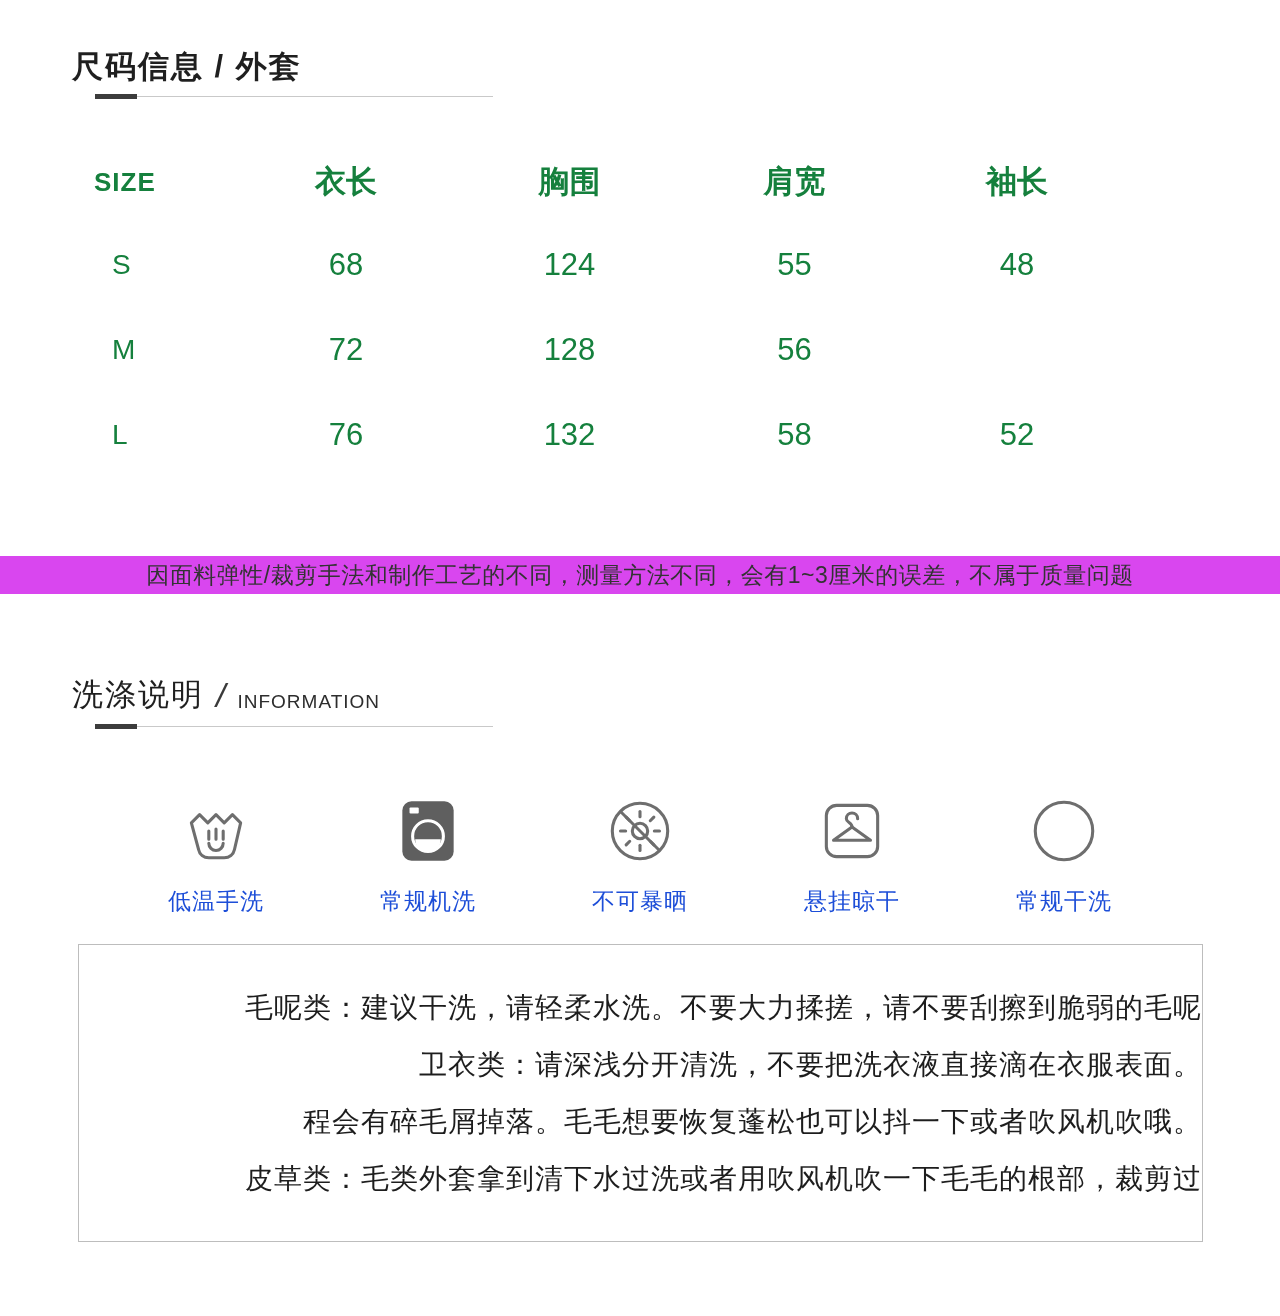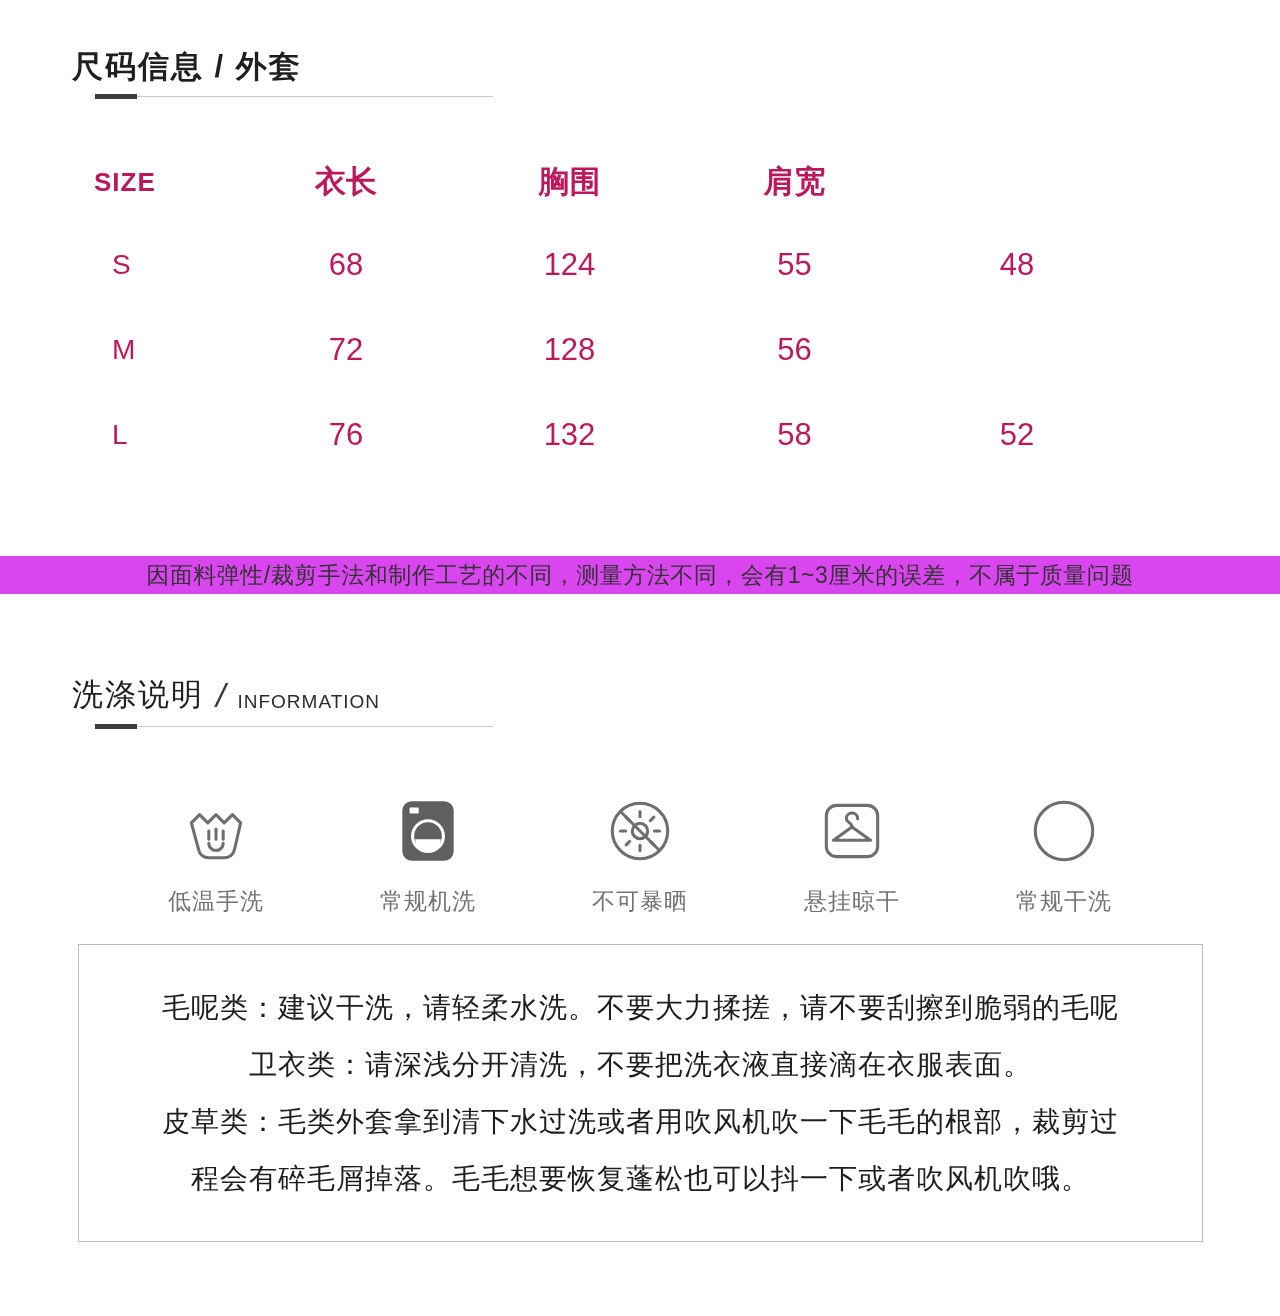--- a/index.html
+++ b/index.html
@@ -18,55 +18,56 @@
   .title-underline { position:absolute; left:95px; width:398px; height:1px; background:#c9c9c9; }
   .underline-1 { top:96px; }
   .underline-2 { top:726px; }
   .title-underline::before { content:""; position:absolute; left:0; top:-2px; width:42px; height:5px; background:#3c3c3c; }
 
   
   .size-table { position:absolute; top:142px; left:90px; width:1037px; }
   .trow { display:grid; grid-template-columns:145px 222px 225px 225px 220px; align-items:center; }
   .trow.head { height:80px; }
   .trow.data { height:85px; }
-  .cell { text-align:center; font-size:31px; color:#be185d; }
+  .cell { text-align:center; font-size:31px; color:#15803d; }
   .head .cell { font-weight:bold; }
   .cell.col-size { text-align:left; padding-left:22px; font-size:28px; }
   .head .cell.col-size { padding-left:4px; font-size:26px; letter-spacing:1px; }
 
   
   .note-strip { position:absolute; top:556px; left:0; width:1280px; height:38px; background:#d946ef;
                 display:flex; align-items:center; justify-content:center; }
   .note-strip span { font-size:23px; color:#333; letter-spacing:0.5px; }
 
   
   .icons-row { position:absolute; top:792px; left:0; width:1280px; display:flex; justify-content:center; gap:62px; }
   .icon-item { width:150px; display:flex; flex-direction:column; align-items:center; }
   .icon-item svg { width:78px; height:78px; }
-  .icon-label { margin-top:12px; font-size:23px; color:#737373; letter-spacing:1px; }
+  .icon-label { margin-top:12px; font-size:23px; color:#1d4ed8; letter-spacing:1px; }
 
   
   .care-box { position:absolute; top:944px; left:78px; width:1125px; height:298px; border:1px solid #bdbdbd;
-              display:flex; flex-direction:column; justify-content:center; }
+              display:flex; flex-direction:column; justify-content:center;align-items:flex-end; }
   .care-line { text-align:center; font-size:28px; line-height:57px; color:#1d1d1d; letter-spacing:1px; }
 </style>
 </head>
 <body>
 
 <div class="page">
 
   <h2 class="sec-title size-title">尺码信息 / 外套</h2>
   <div class="title-underline underline-1"></div>
 
   <div class="size-table">
     <div class="trow head">
       <div class="cell col-size">SIZE</div>
       <div class="cell">衣长</div>
       <div class="cell">胸围</div>
       <div class="cell">肩宽</div>
+      <div class="cell">袖长</div>
     </div>
     <div class="trow data">
       <div class="cell col-size">S</div>
       <div class="cell">68</div>
       <div class="cell">124</div>
       <div class="cell">55</div>
       <div class="cell">48</div>
     </div>
     <div class="trow data">
       <div class="cell col-size">M</div>
@@ -158,17 +159,17 @@
         </svg>
       </span>
       <div class="icon-label">常规干洗</div>
     </div>
 
   </div>
 
   <div class="care-box">
     <div class="care-line">毛呢类：建议干洗，请轻柔水洗。不要大力揉搓，请不要刮擦到脆弱的毛呢</div>
     <div class="care-line">卫衣类：请深浅分开清洗，不要把洗衣液直接滴在衣服表面。</div>
+    <div class="care-line">程会有碎毛屑掉落。毛毛想要恢复蓬松也可以抖一下或者吹风机吹哦。</div>
     <div class="care-line">皮草类：毛类外套拿到清下水过洗或者用吹风机吹一下毛毛的根部，裁剪过</div>
-    <div class="care-line">程会有碎毛屑掉落。毛毛想要恢复蓬松也可以抖一下或者吹风机吹哦。</div>
   </div>
 
 </div>
 
 </body></html>

